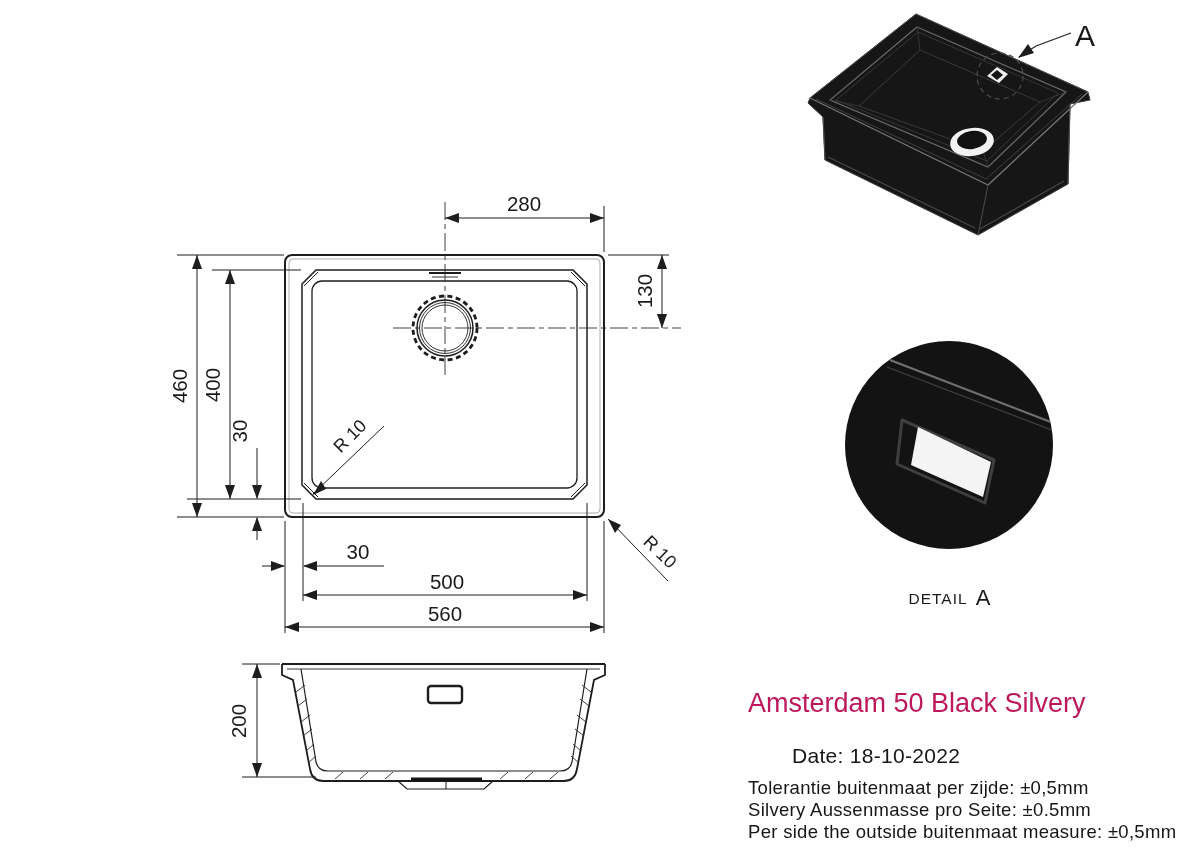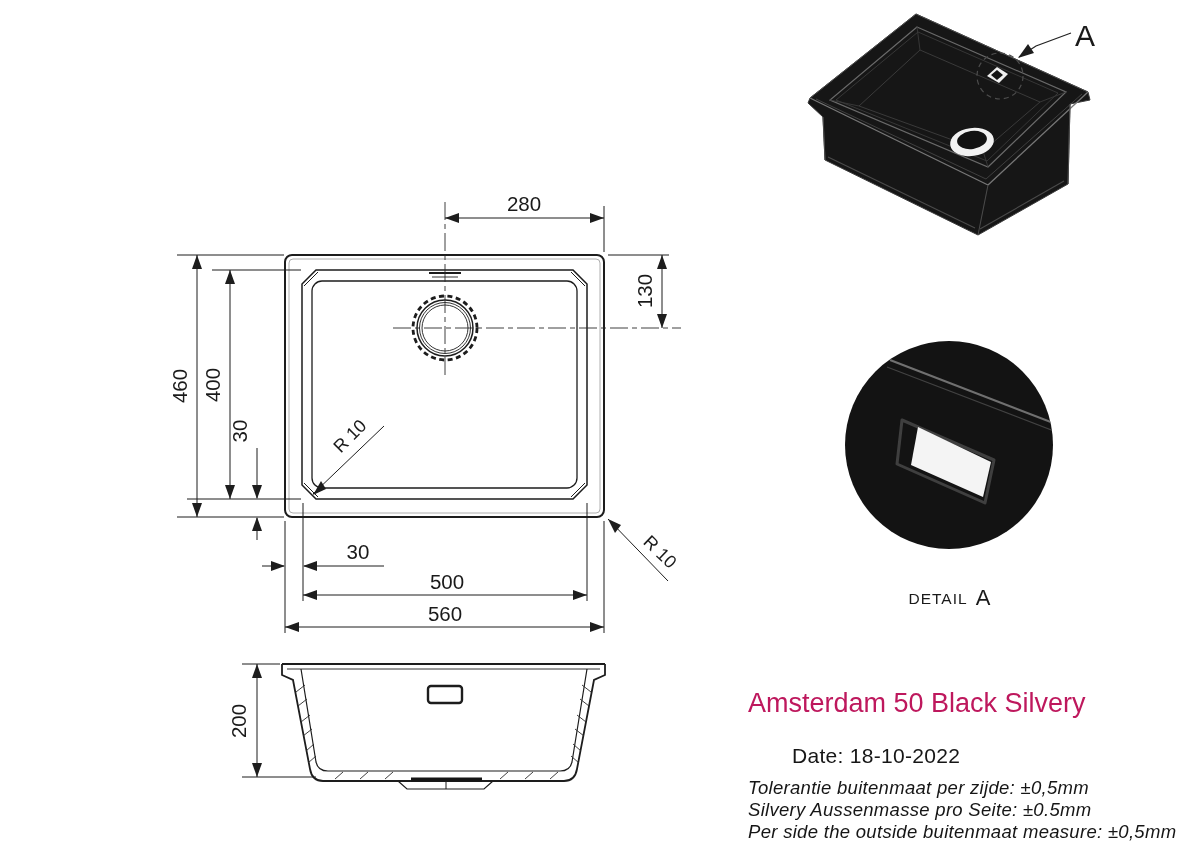--- a/index.html
+++ b/index.html
@@ -13,21 +13,21 @@
     font-family:"Liberation Sans", sans-serif;
     fill:#1a1a1a; font-size:20.5px;
   }
   svg text.rlabel { font-size:18px; }
   svg text.detail-word { font-size:15.5px; letter-spacing:1px; }
   svg text.detail-letter { font-size:22px; }
   svg text.iso-letter { font-size:30px; }
   .tb { position:absolute; color:#161616; white-space:nowrap; }
   .tb-title { left:748px; top:688px; font-size:27px; color:#be185d; }
   .tb-date  { left:748px; top:744px; font-size:21px; letter-spacing:0.3px;margin-left:44px; }
-  .tb-tols  { left:748px; top:777px; font-size:18.5px; line-height:21.8px; letter-spacing:0.3px;font-style:italic; }
+  .tb-tols  { left:748px; top:777px; font-size:18.5px; line-height:21.8px; letter-spacing:0.3px; }
 </style>
 </head>
 <body>
 
 <div id="canvas">
 
 <svg width="1200" height="848" viewBox="0 0 1200 848">
 
   <g stroke="#1d1d1d" fill="none">
 

